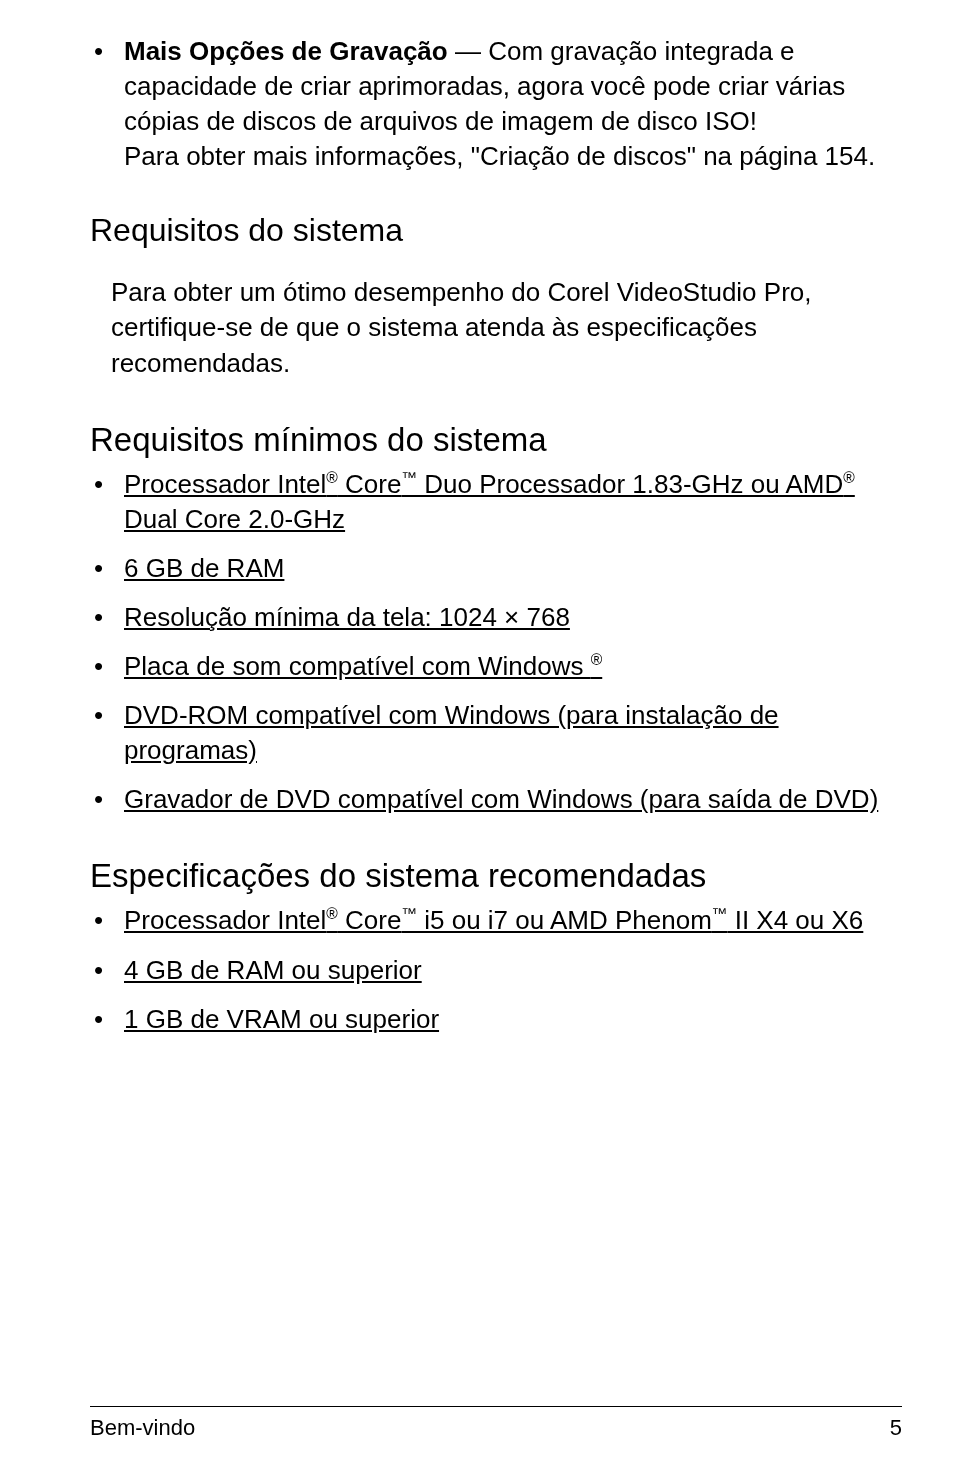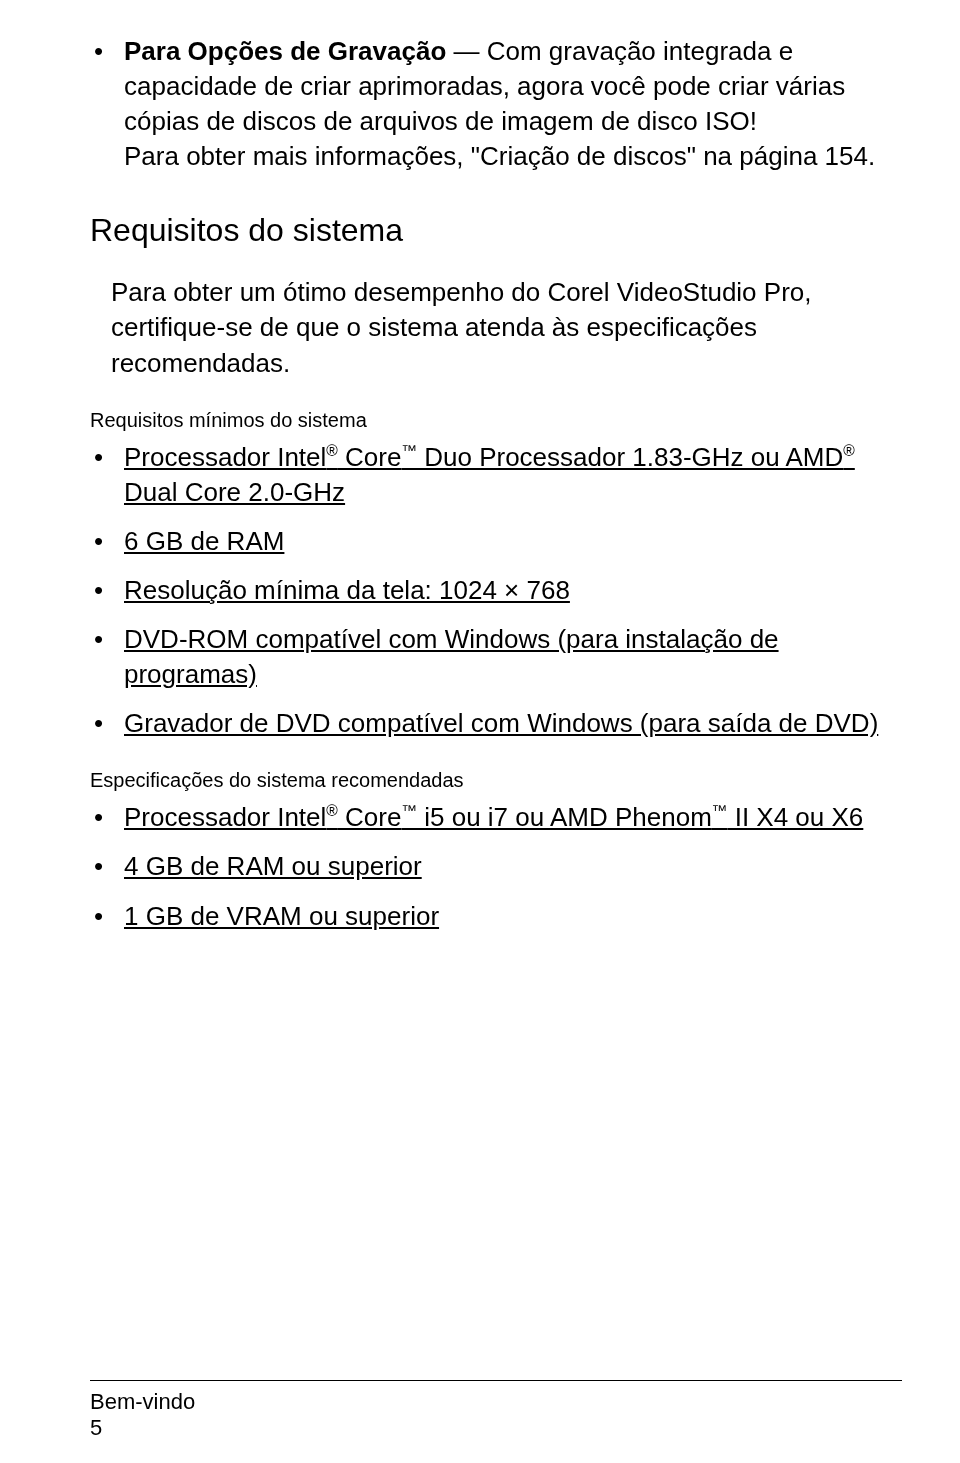--- a/index.html
+++ b/index.html
@@ -36,23 +36,23 @@
       padding-left: 34px;
       margin-top: 0;
     }
     .h2 {
       font-size: 32px;
       font-weight: 500;
       margin-top: 38px;
       margin-bottom: 26px;
     }
     .h3 {
-      font-size: 20px;
+      font-size: 33px;
       font-weight: 500;
-      margin-top: 28px;
+      margin-top: 40px;
       margin-bottom: 8px;
     }
     .para {
       font-size: 26px;
       line-height: 1.35;
       font-weight: 300;
       margin-left: 21px;
     }
     ul.spec {
       list-style: none;
@@ -78,43 +78,45 @@
       position: absolute;
       bottom: 22px;
       left: 90px;
       right: 58px;
       border-top: 1px solid #000;
       padding-top: 8px;
       display: flex;
       justify-content: space-between;
       font-size: 22px;
       font-weight: 300;
-      flex-direction: column;
     }
   </style>
 </head>
 <body>
 
 <div class="block">
   <p class="feature-lead">
-    <span class="feature-title">Para Opções de Gravação</span><span> — Com gravação integrada e capacidade de criar aprimoradas, agora você pode criar várias cópias de discos de arquivos de imagem de disco ISO!</span>
+    <span class="feature-title">Mais Opções de Gravação</span><span> — Com gravação integrada e capacidade de criar aprimoradas, agora você pode criar várias cópias de discos de arquivos de imagem de disco ISO!</span>
   </p>
   <p class="feature-sub">Para obter mais informações, "Criação de discos" na página 154.</p>
 </div>
 
 <h2 class="h2">Requisitos do sistema</h2>
 <p class="para">Para obter um ótimo desempenho do Corel VideoStudio Pro, certifique-se de que o sistema atenda às especificações recomendadas.</p>
 
 <h3 class="h3">Requisitos mínimos do sistema</h3>
 <ul class="spec">
   <li>
     <span>Processador Intel</span><span class="sup">®</span><span> Core</span><span class="sup">™</span><span> Duo Processador 1.83-GHz ou AMD</span><span class="sup">®</span><span> Dual Core 2.0-GHz</span>
   </li>
   <li>6 GB de RAM</li>
   <li>Resolução mínima da tela: 1024 × 768</li>
+  <li>
+    <span>Placa de som compatível com Windows </span><span class="sup">®</span>
+  </li>
   <li>DVD-ROM compatível com Windows (para instalação de programas)</li>
   <li>Gravador de DVD compatível com Windows (para saída de DVD)</li>
 </ul>
 
 <h3 class="h3">Especificações do sistema recomendadas</h3>
 <ul class="spec">
   <li>
     <span>Processador Intel</span><span class="sup">®</span><span> Core</span><span class="sup">™</span><span> i5 ou i7 ou AMD Phenom</span><span class="sup">™</span><span> II X4 ou X6</span>
   </li>
   <li>4 GB de RAM ou superior</li>

